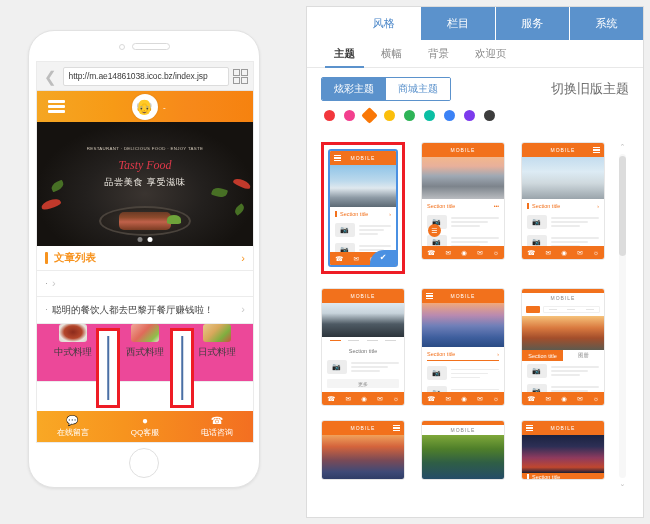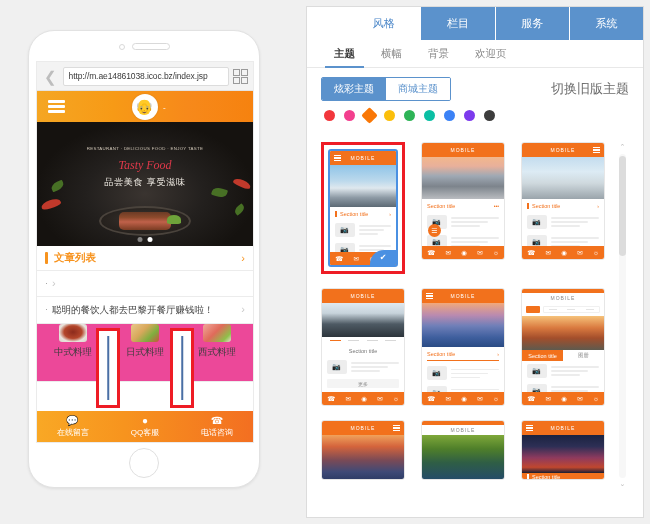--- a/index.html
+++ b/index.html
@@ -302,26 +302,26 @@
       <span class="article-text">聪明的餐饮人都去巴黎开餐厅赚钱啦！</span>
       <span class="chev gray">›</span>
     </div>
 
     <div id="category-row">
       <div class="cat-cell">
         <span class="cat-img" style="background:radial-gradient(ellipse at 50% 45%,#8c2b1c 0%,#b4462b 45%,#e8e3dc 70%,#ddd6cc 100%);"></span>
         <span class="cat-label">中式料理</span>
       </div>
       <div class="cat-cell">
+        <span class="cat-img" style="background:linear-gradient(135deg,#f0a99b 0%,#e06a5a 45%,#8fbf4a 80%,#eadfd2 100%);"></span>
+        <span class="cat-label">西式料理</span>
+      </div>
+      <div class="cat-cell">
         <span class="cat-img" style="background:linear-gradient(135deg,#e8c98a 0%,#d9a85c 40%,#7fae3f 70%,#c9553f 100%);"></span>
         <span class="cat-label">日式料理</span>
-      </div>
-      <div class="cat-cell">
-        <span class="cat-img" style="background:linear-gradient(135deg,#f0a99b 0%,#e06a5a 45%,#8fbf4a 80%,#eadfd2 100%);"></span>
-        <span class="cat-label">西式料理</span>
       </div>
     </div>
 
     <div id="phone-bottom-nav">
       <div class="bn-cell">
         <span class="bn-icon">💬</span>
         <span class="bn-label">在线留言</span>
       </div>
       <div class="bn-cell">
         <span class="bn-icon">●</span>

